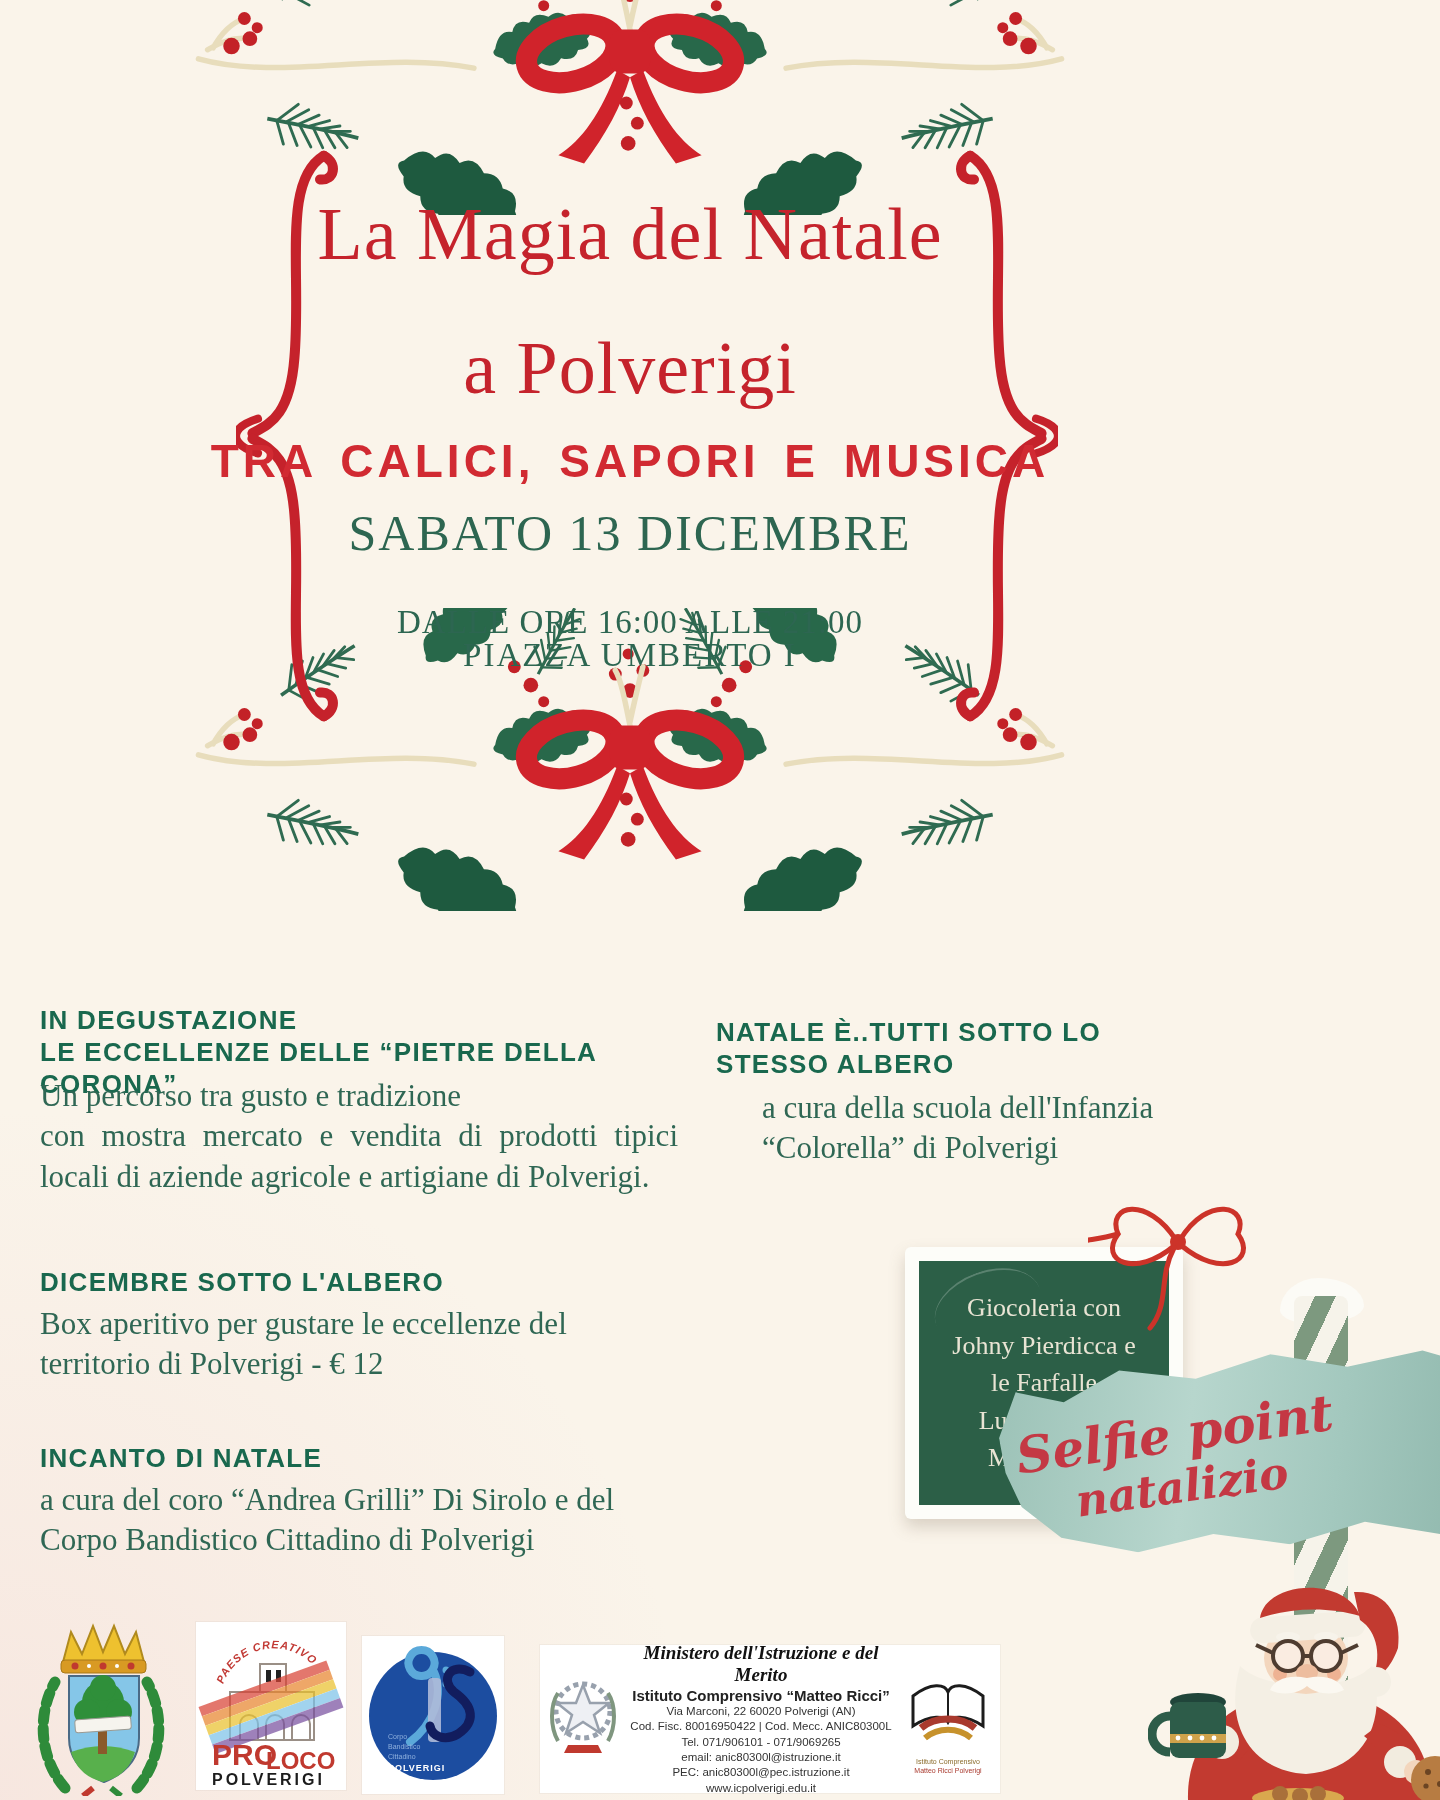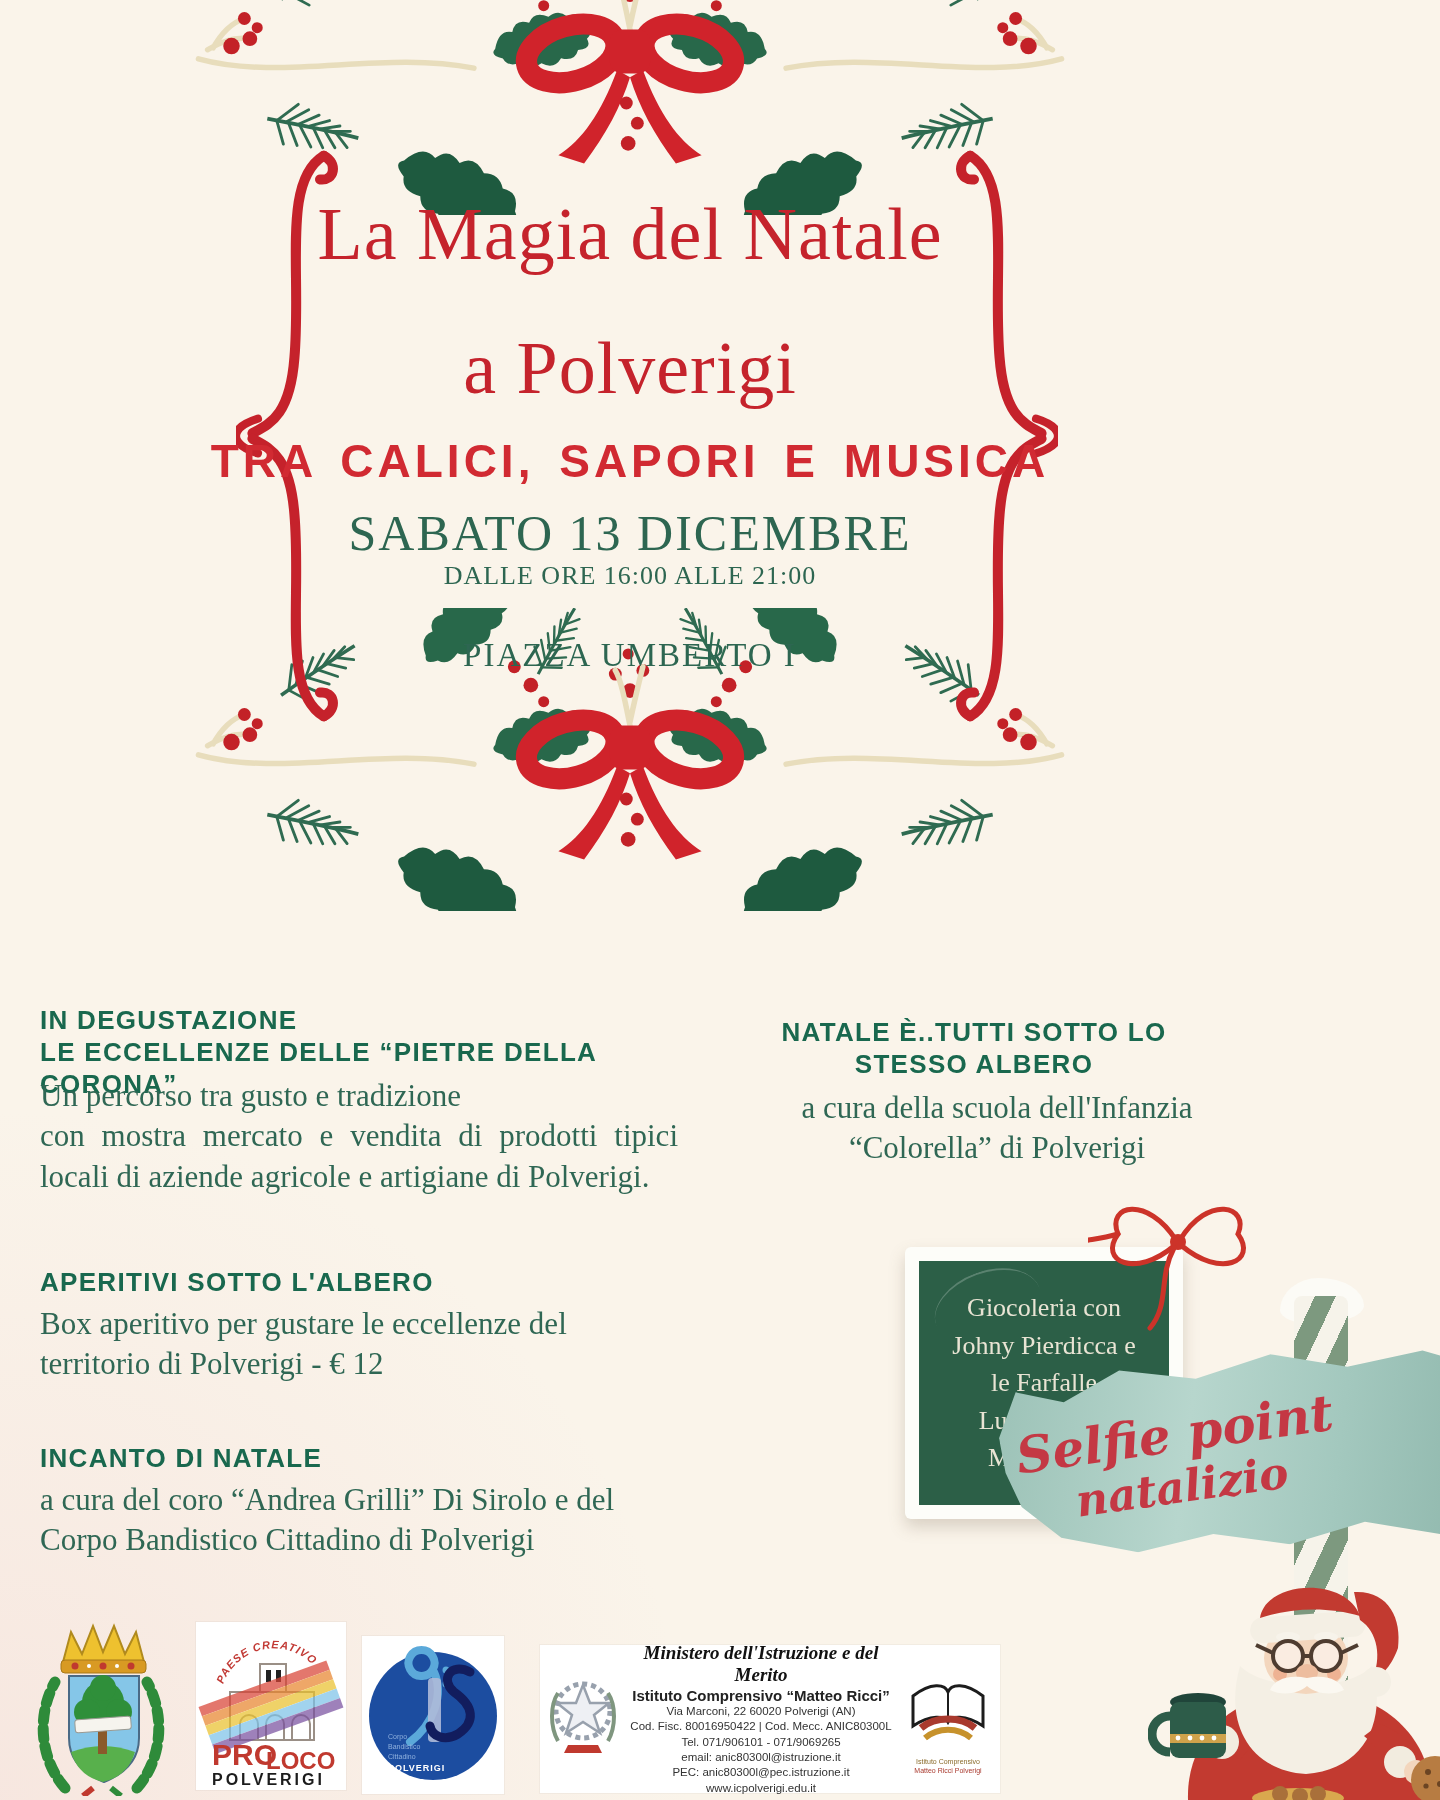--- a/index.html
+++ b/index.html
@@ -30,36 +30,36 @@
   .bracket-r{left:953px;transform:scaleX(-1)}
 
   
   .center-col{position:absolute;left:0;width:1260px;text-align:center;z-index:2}
   .title-line{color:#c5232c;font-family:"Liberation Serif",serif;font-size:74px;letter-spacing:1px}
   #title1{top:192px}
   #title2{top:326px}
   .subtitle{top:434px;color:#d12a32;font-family:"Liberation Sans",sans-serif;
     font-weight:bold;font-size:46px;letter-spacing:4px;word-spacing:8px}
   .date-line{top:504px;color:#2d6651;font-size:50px;letter-spacing:2px}
-  .time-line{top:561px;color:#2d6651;font-size:26px;letter-spacing:1px}
+  .time-line{top:604px;color:#2d6651;font-size:33px;letter-spacing:1px}
   .place-line{top:637px;color:#2d6651;font-size:33px;letter-spacing:2px}
 
   
   .ev-head{font-family:"Liberation Sans",sans-serif;font-weight:bold;color:#19684e;
     font-size:26px;letter-spacing:1.3px;line-height:1.24}
   .ev-body{color:#2f6754;font-size:31px;line-height:1.3}
   .left-col{left:40px;width:638px;z-index:2}
   #ecc-head{top:1004px}
   #ecc-body{top:1076px}
   #ecc-body .just{text-align:justify}
   #ape-head{top:1266px}
   #ape-body{top:1304px;width:600px}
   #inc-head{top:1442px}
   #inc-body{top:1480px;width:610px}
-  .right-col{z-index:2;text-align:center}
+  .right-col{z-index:2;text-align:left}
   #nat-head{left:716px;top:1016px;width:516px}
   #nat-body{left:762px;top:1088px;width:470px}
 
   
   .gift-box{left:905px;top:1247px;width:278px;height:272px;background:#fdfdf9;
     border-radius:6px;box-shadow:0 8px 16px rgba(120,105,85,.25);z-index:2}
   .gift-inner{position:absolute;inset:14px;background:#2c5f47;display:flex;flex-direction:column;
     justify-content:center;text-align:center;color:#e9e4d4;font-size:26px;line-height:1.44;overflow:hidden}
   .gift-inner::before{content:"";position:absolute;left:14px;top:10px;width:110px;height:70px;
     border-top:2px solid rgba(255,255,255,.22);border-radius:50%;transform:rotate(-20deg)}
@@ -196,21 +196,21 @@
 
   <div class="abs left-col ev-head" id="ecc-head">
     <div>IN DEGUSTAZIONE</div>
     <div>LE ECCELLENZE DELLE “PIETRE DELLA CORONA”</div>
   </div>
   <div class="abs left-col ev-body" id="ecc-body">
     <div>Un percorso tra gusto e tradizione</div>
     <div class="just">con mostra mercato e vendita di prodotti tipici locali di aziende agricole e artigiane di Polverigi.</div>
   </div>
 
-  <div class="abs left-col ev-head" id="ape-head">APERITIVI SOTTO L'ALBERO</div>
+  <div class="abs left-col ev-head" id="ape-head">DICEMBRE SOTTO L'ALBERO</div>
   <div class="abs left-col ev-body" id="ape-body">Box aperitivo per gustare le eccellenze del territorio di Polverigi - € 12</div>
 
   <div class="abs left-col ev-head" id="inc-head">INCANTO DI NATALE</div>
   <div class="abs left-col ev-body" id="inc-body">a cura del coro “Andrea Grilli” Di Sirolo e del Corpo Bandistico Cittadino di Polverigi</div>
 
   <div class="abs right-col ev-head" id="nat-head">
     <div>NATALE È..TUTTI SOTTO LO</div>
     <div>STESSO ALBERO</div>
   </div>
   <div class="abs right-col ev-body" id="nat-body">a cura della scuola dell'Infanzia “Colorella” di Polverigi</div>

